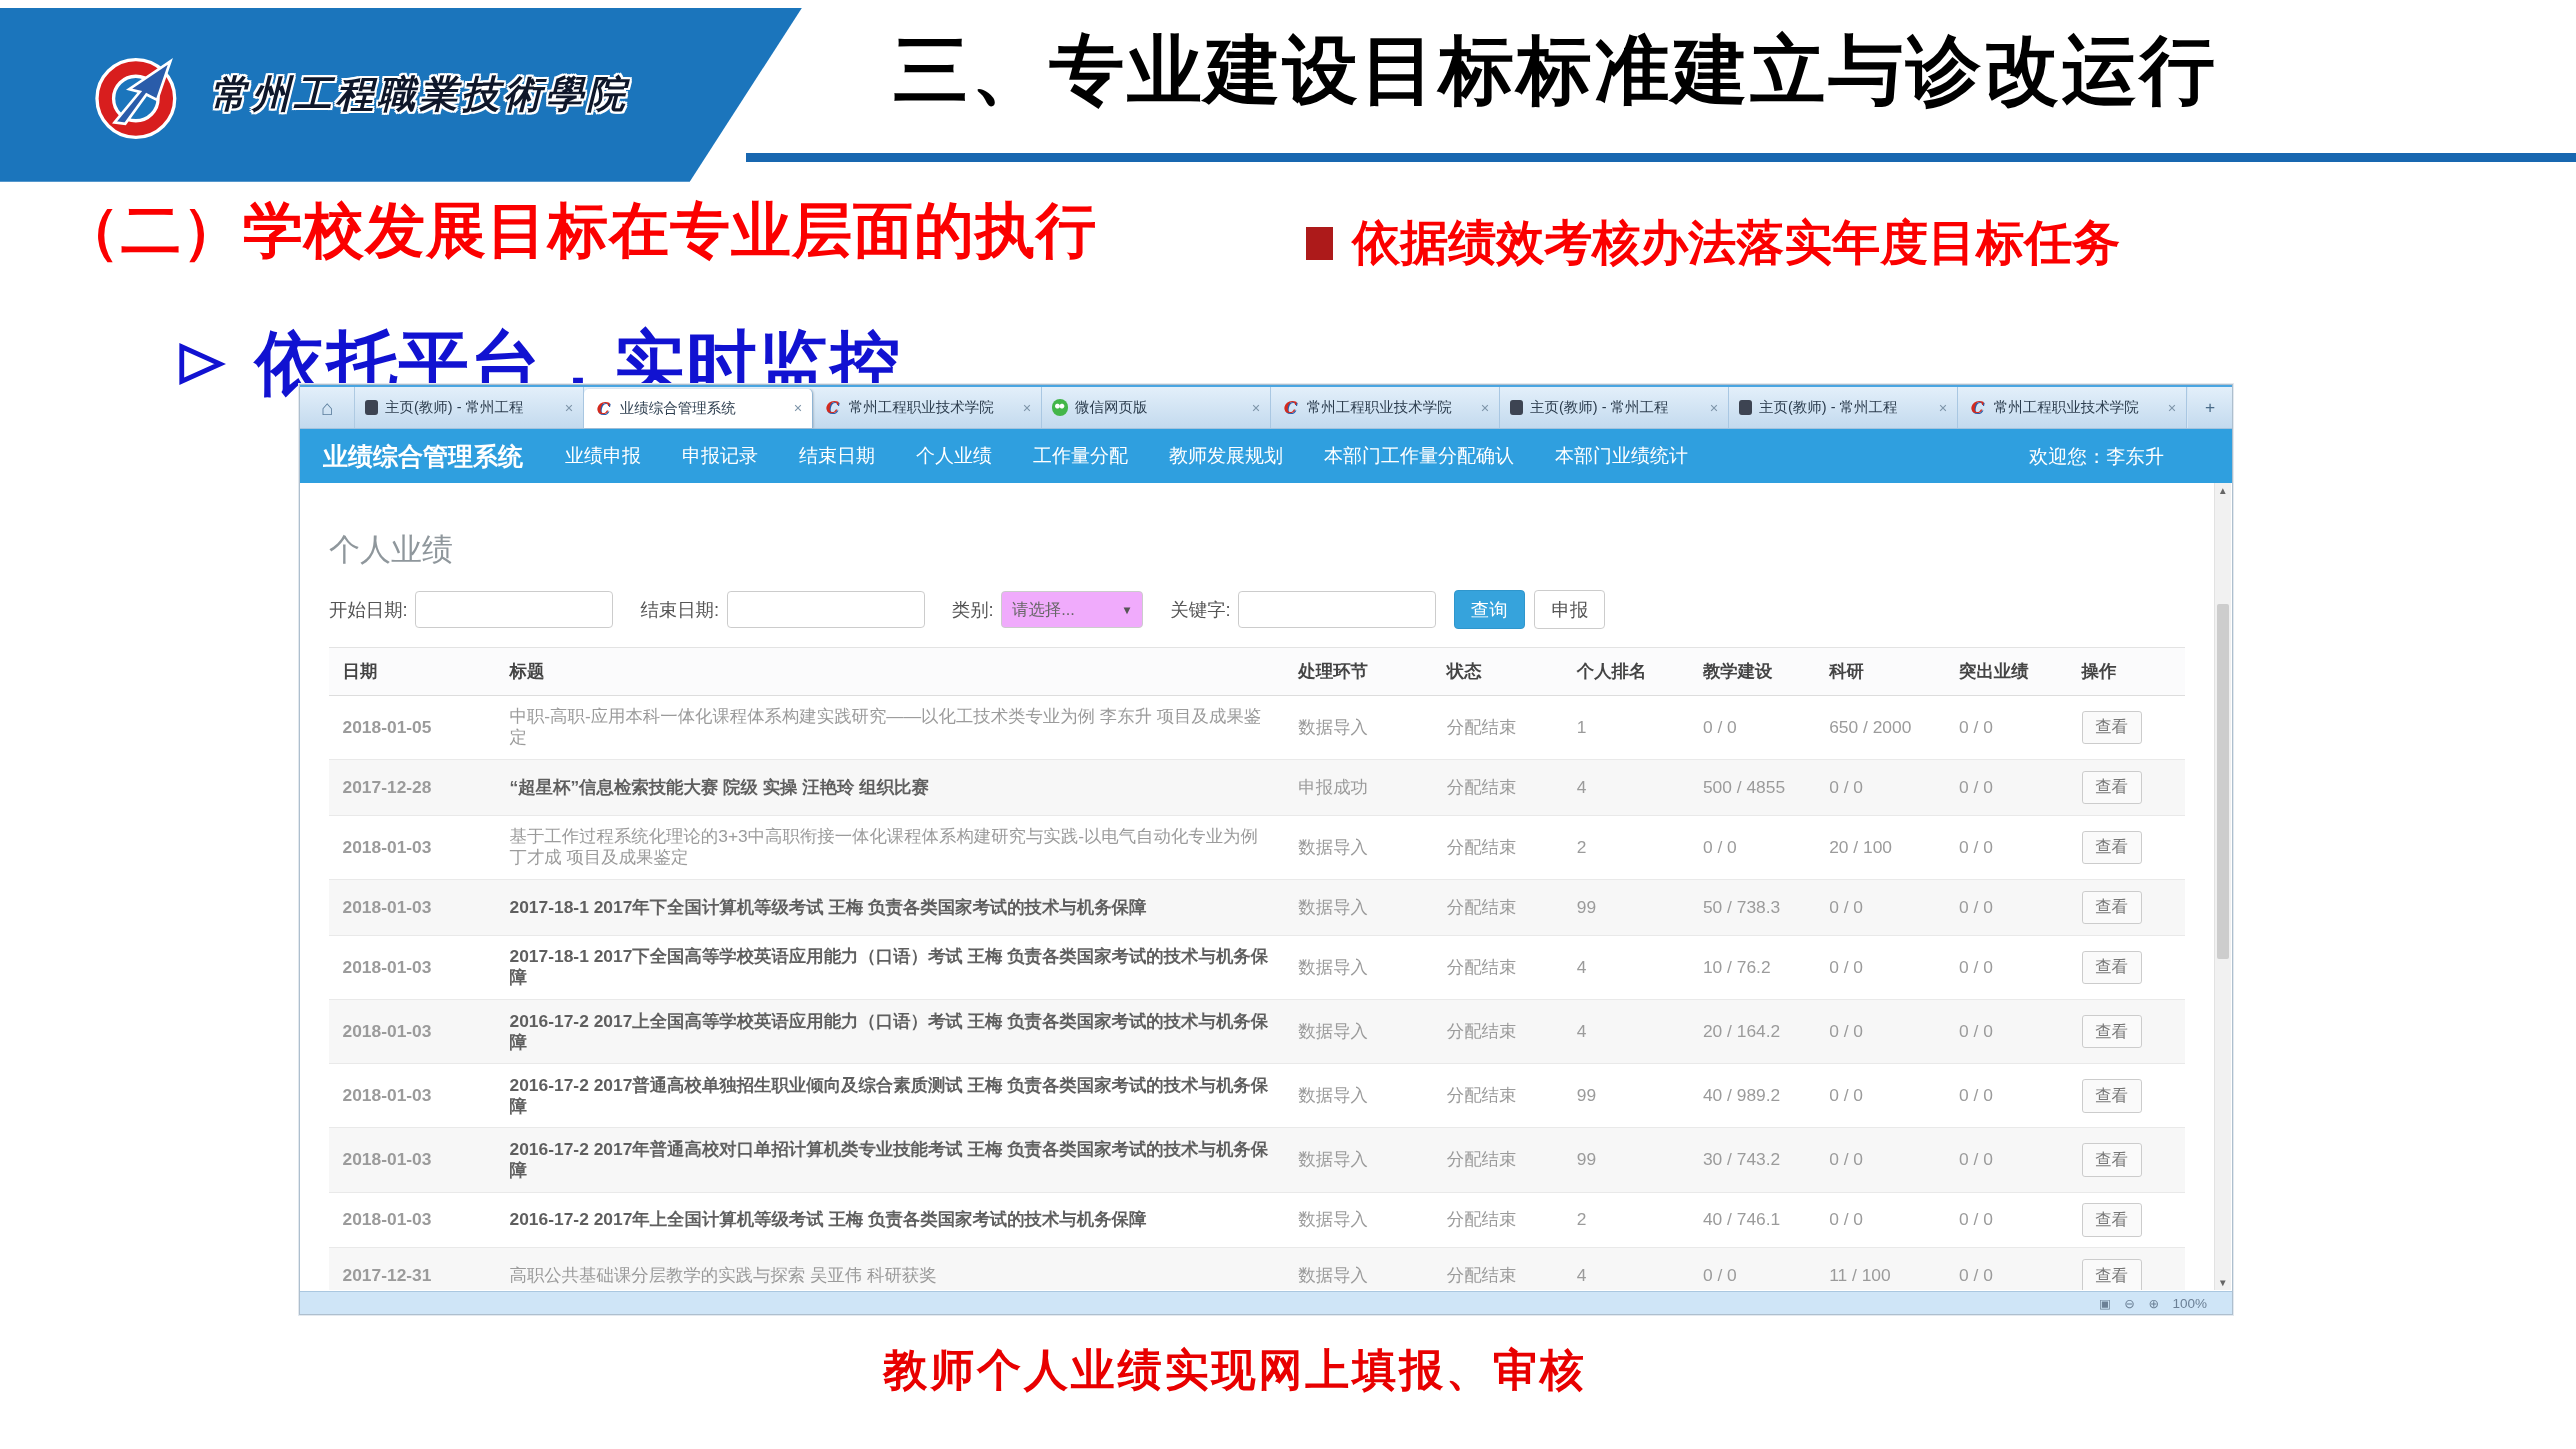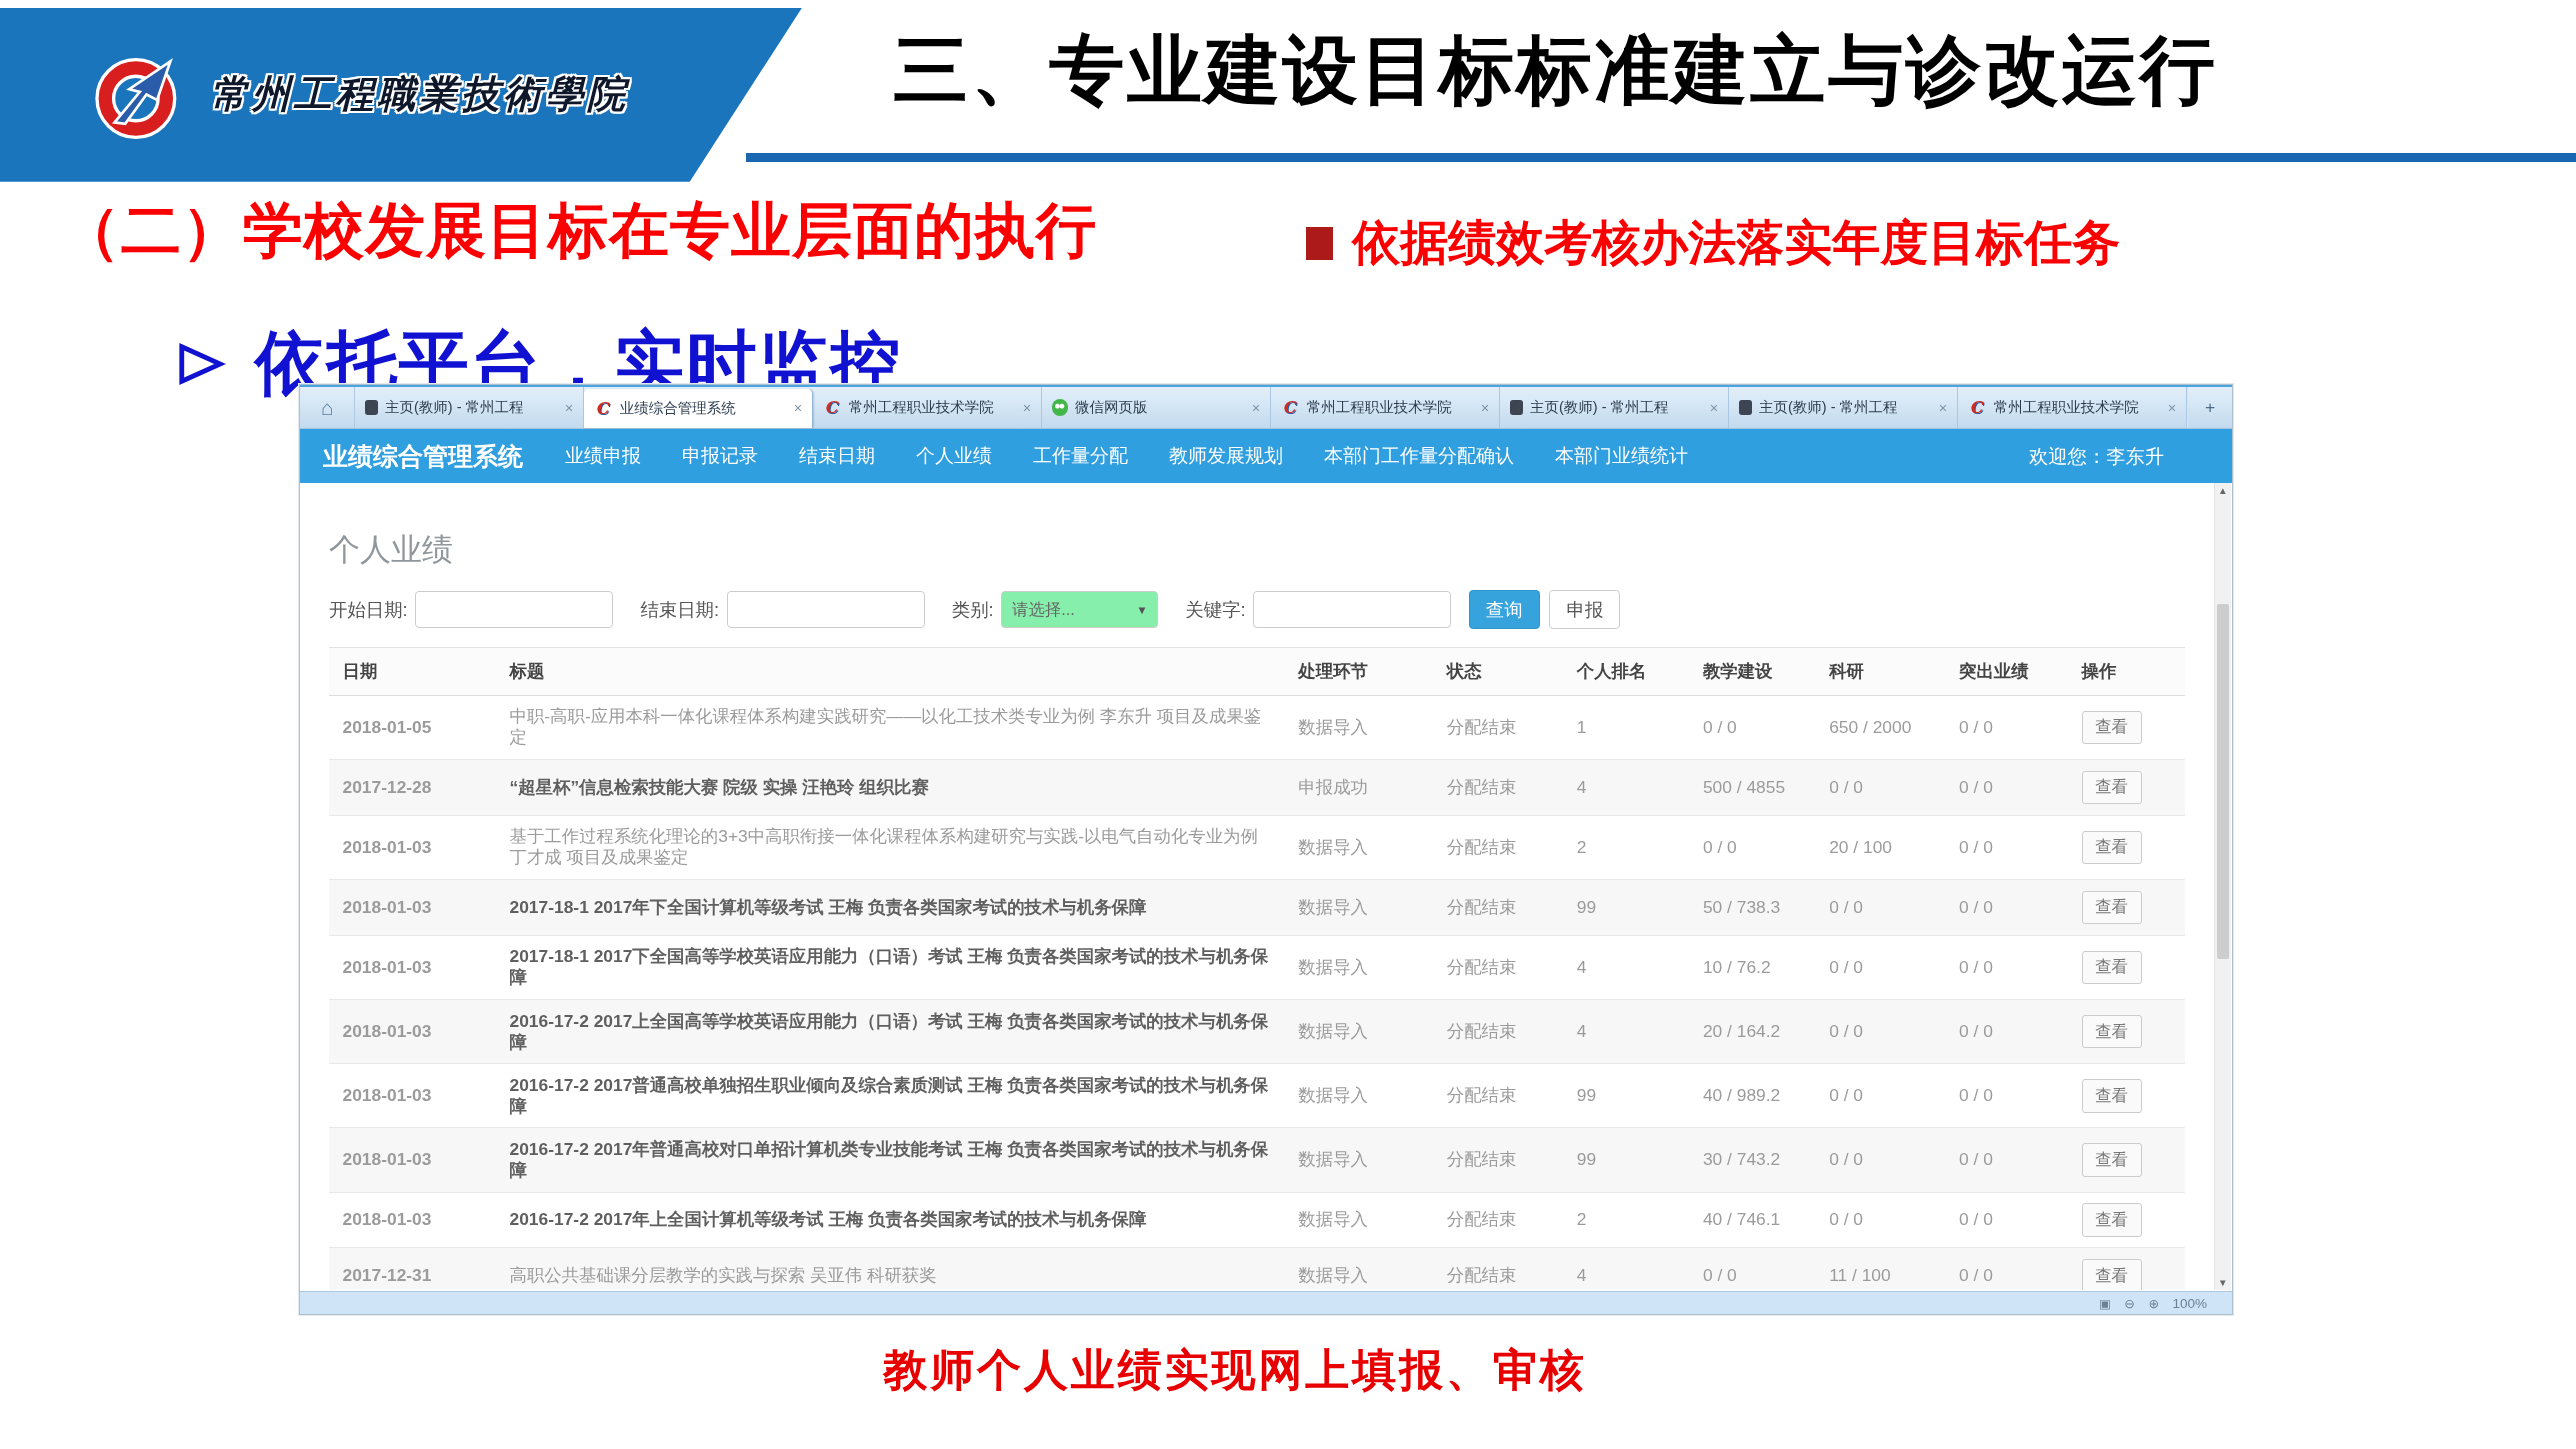--- a/index.html
+++ b/index.html
@@ -61,21 +61,21 @@
   .nav-item{font-size:19px;margin-right:41px;white-space:nowrap;cursor:pointer;}
   .welcome{margin-left:auto;margin-right:68px;font-size:19.3px;white-space:nowrap;}
 
   .content{position:relative;height:807px;padding:0 29px;box-sizing:border-box;overflow:hidden;}
   .page-heading{margin-top:46px;font-size:31px;color:#8f979c;}
 
   .filters{display:flex;align-items:center;margin-top:19.3px;font-size:18.4px;color:#555;}
   .f-label{margin-right:7.7px;white-space:nowrap;}
   .f-input{width:198px;height:37px;border:1px solid #ccc;border-radius:3.9px;background:#fff;
            box-sizing:border-box;margin-right:27px;}
-  .f-select{width:157px;height:37px;border:1px solid #ccc;border-radius:3.9px;background:#86efac;
+  .f-select{width:142px;height:37px;border:1px solid #ccc;border-radius:3.9px;background:#f0abfc;
             display:flex;align-items:center;justify-content:space-between;
             padding:0 9.7px;box-sizing:border-box;margin-right:27px;color:#666;font-size:16.4px;}
   .f-select .chev{font-size:11.6px;color:#555;}
   .btn-query{width:71px;height:39px;background:#36a3dc;color:#fff;border:1px solid #2f96cc;
              border-radius:3.9px;font-size:18.4px;margin-right:9.7px;}
   .btn-declare{width:71px;height:39px;background:#fff;color:#555;border:1px solid #ccc;
                border-radius:3.9px;font-size:18.4px;}
 
   table.perf{width:1856px;border-collapse:collapse;margin-top:17.4px;font-size:17.4px;table-layout:fixed;}
   .perf th{font-weight:bold;color:#444;text-align:left;padding:11.6px 13.5px;background:#fbfbfc;

